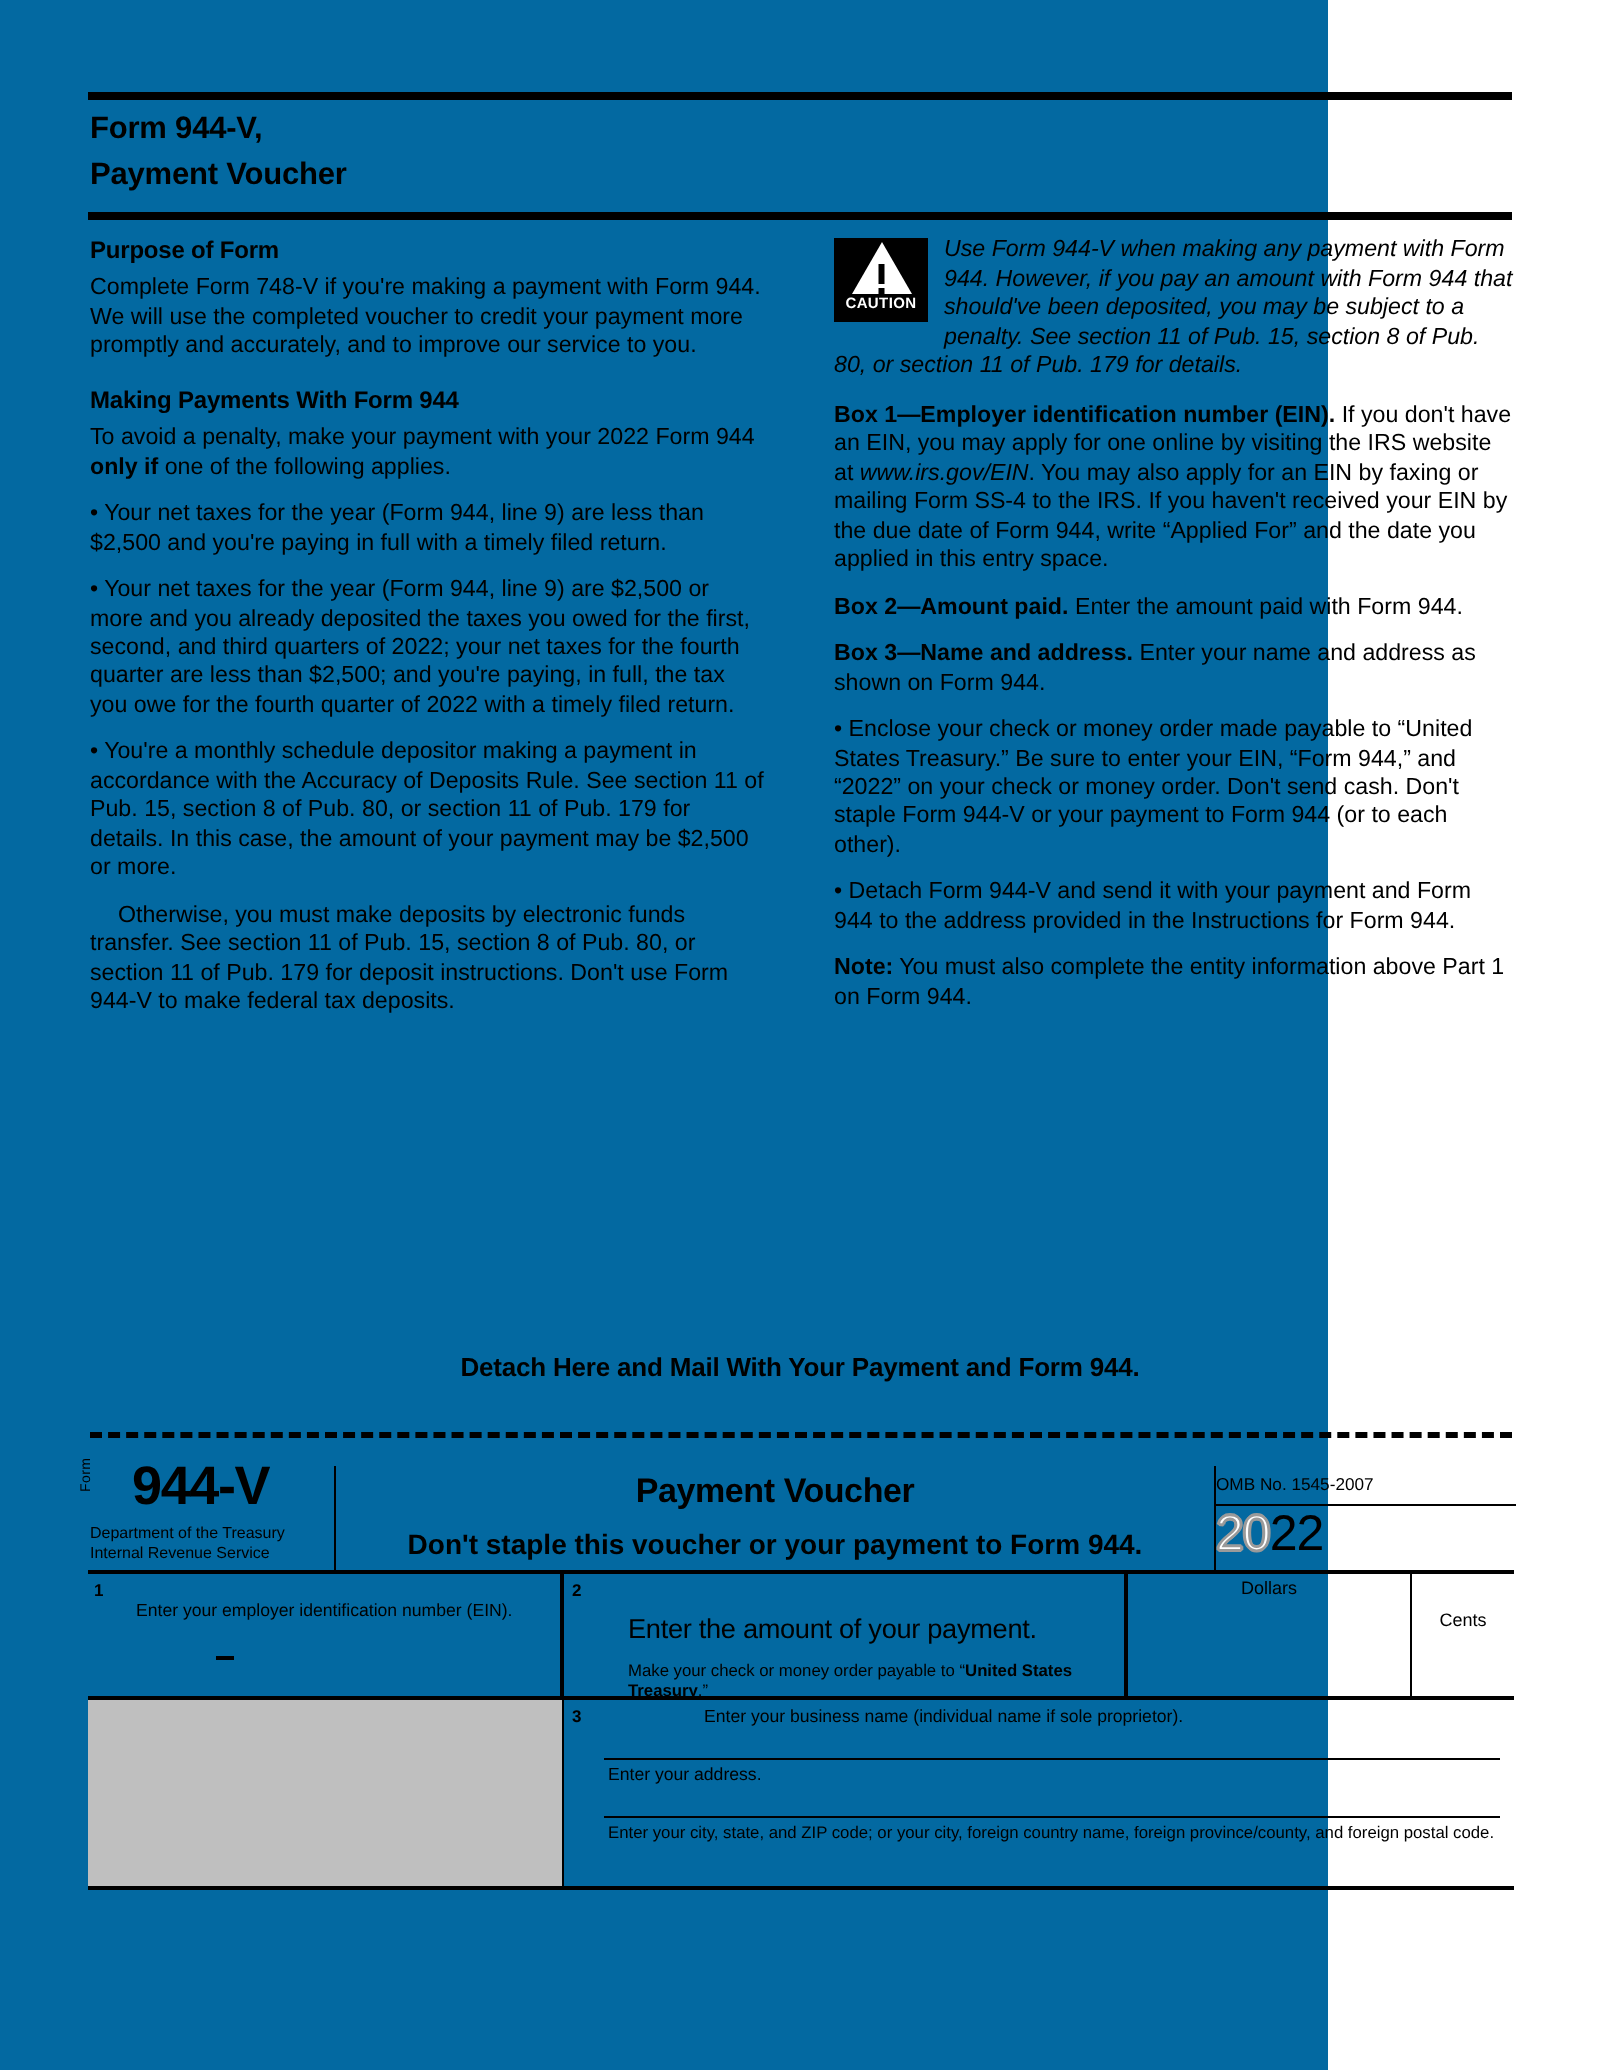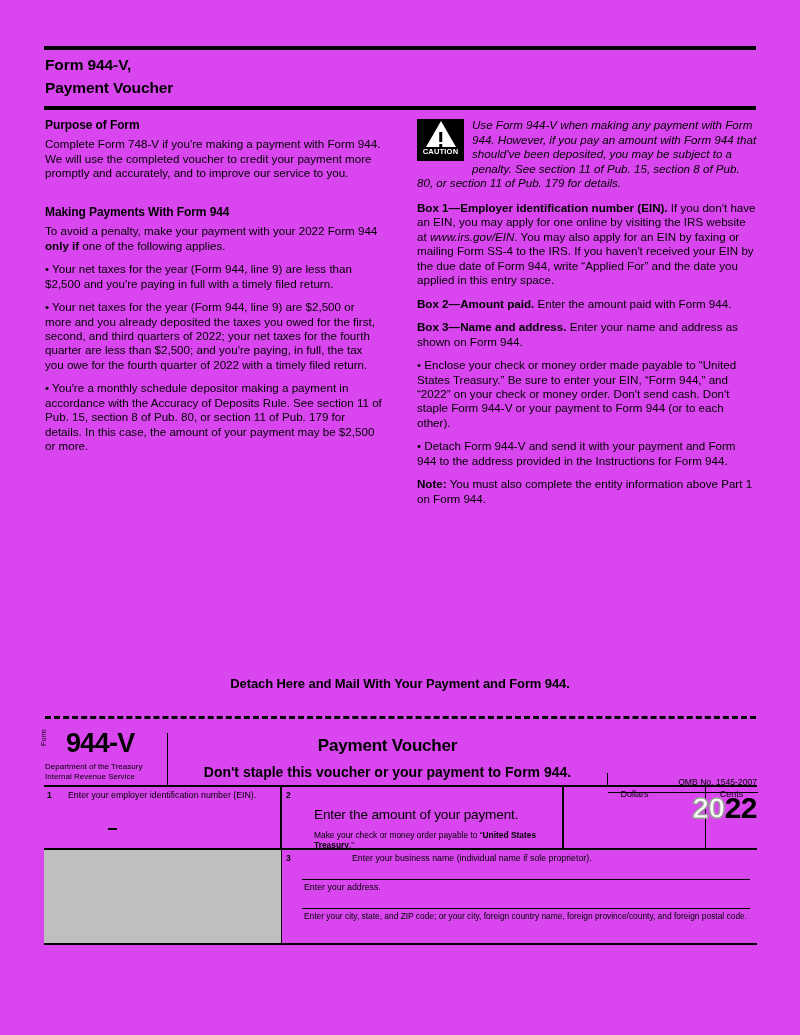--- a/index.html
+++ b/index.html
@@ -11,23 +11,23 @@
     width: 800px;
     height: 1035px;
     font-family: "Liberation Sans", sans-serif;
     color: #000000;
     position: relative;
     overflow: hidden;
   }
   .page {
     position: absolute;
     left: 0; top: 0;
-    width: 800px;
+    width: 664px;
     height: 1035px;
-    background: #d946ef;
+    background: #0369a1;
   }
 
   
   .hdr-rule-top {
     position: absolute;
     left: 44px; top: 46px;
     width: 712px; height: 4px;
     background: #000;
   }
   .hdr-rule-bottom {
@@ -55,21 +55,21 @@
   }
   .col-left  { left: 45px;  width: 338px; }
   .col-right { left: 417px; width: 340px; }
 
   .sec-head {
     font-size: 12px;
     font-weight: bold;
     margin: 0 0 5px 0;
     letter-spacing: -0.1px;
   }
-  .sec-head.tight { margin-top: 24px; }
+  .sec-head.tight { margin-top: 12px; }
   .para {
     margin: 0 0 9px 0;
     text-align: left;
   }
   .para.bullet { text-indent: 0; }
   .para.indent { text-indent: 14px; }
   .para b { font-weight: bold; }
   .para i { font-style: italic; }
 
   
@@ -191,40 +191,39 @@
     letter-spacing: -0.2px;
   }
   .v-subtitle {
     font-size: 14px;
     font-weight: bold;
     margin-top: 8px;
   }
   .v-omb {
     width: 150px;
     border-left: 1.5px solid #000;
-    text-align: right;
-    position: relative;
-    box-sizing: border-box;
-    margin-top: 40px;
+    text-align: left;
+    position: relative;
+    box-sizing: border-box;
   }
   .v-ombline {
     font-size: 8.6px;
     padding-top: 4px;
   }
   .v-ombsep {
     position: absolute;
     left: 0; top: 19px;
     width: 150px;
     border-top: 1px solid #000;
   }
   .v-year {
     position: absolute;
     left: 0; right: 0; top: 19px;
-    font-size: 30px;
-    font-weight: bold;
+    font-size: 25px;
+    font-weight: normal;
     letter-spacing: -0.5px;
     line-height: 31px;
   }
   .v-year .hollow {
     color: #ffffff;
     -webkit-text-stroke: 1.1px #9a9a9a;
     text-shadow:
       -1px 0 #9a9a9a, 1px 0 #9a9a9a,
       0 -1px #9a9a9a, 0 1px #9a9a9a;
   }
@@ -241,21 +240,21 @@
     box-sizing: border-box;
   }
   .v-num {
     position: absolute;
     font-size: 8.5px;
     font-weight: bold;
   }
   .v-box1 .v-num { left: 3px; top: 3px; }
   .v-box1-label {
     position: absolute;
-    left: 24px; top: 3px;
+    left: 24px; top: 13px;
     font-size: 8.8px;
     line-height: 11px;
     width: 200px;
   }
   .v-ein-dash {
     position: absolute;
     left: 64px; top: 41px;
     width: 9px; height: 1.6px;
     background: #000;
   }
@@ -284,21 +283,21 @@
     border-right: 1.2px solid #000;
     text-align: center;
     box-sizing: border-box;
     padding-top: 2px;
     font-size: 9px;
   }
   .v-cents {
     width: 51px;
     text-align: center;
     box-sizing: border-box;
-    padding-top: 2px;
+    padding-top: 18px;
     font-size: 9px;
   }
 
   .v-bot {
     display: flex;
     border-top: 2.5px solid #000;
     border-bottom: 2.5px solid #000;
     height: 93px;
   }
   .v-shade {
@@ -357,20 +356,21 @@
   <div class="col col-left">
     <div class="sec-head">Purpose of Form</div>
     <p class="para">Complete Form 748-V if you're making a payment with Form 944. We will use the completed voucher to credit your payment more promptly and accurately, and to improve our service to you.</p>
 
     <div class="sec-head tight">Making Payments With Form 944</div>
     <p class="para"><span>To avoid a penalty, make your payment with your 2022 Form 944 </span><b>only if</b><span> one of the following applies.</span></p>
 
     <p class="para bullet">• Your net taxes for the year (Form 944, line 9) are less than $2,500 and you're paying in full with a timely filed return.</p>
     <p class="para bullet">• Your net taxes for the year (Form 944, line 9) are $2,500 or more and you already deposited the taxes you owed for the first, second, and third quarters of 2022; your net taxes for the fourth quarter are less than $2,500; and you're paying, in full, the tax you owe for the fourth quarter of 2022 with a timely filed return.</p>
     <p class="para bullet">• You're a monthly schedule depositor making a payment in accordance with the Accuracy of Deposits Rule. See section 11 of Pub. 15, section 8 of Pub. 80, or section 11 of Pub. 179 for details. In this case, the amount of your payment may be $2,500 or more.</p>
+    <p class="para indent">Otherwise, you must make deposits by electronic funds transfer. See section 11 of Pub. 15, section 8 of Pub. 80, or section 11 of Pub. 179 for deposit instructions. Don't use Form 944-V to make federal tax deposits.</p>
   </div>
 
   <div class="col col-right">
 
     <div class="caution-wrap">
       <div class="caution-icon">
         <div class="tri"></div>
         <div class="bang-stem"></div>
         <div class="bang-dot"></div>
         <div class="cap">CAUTION</div>

